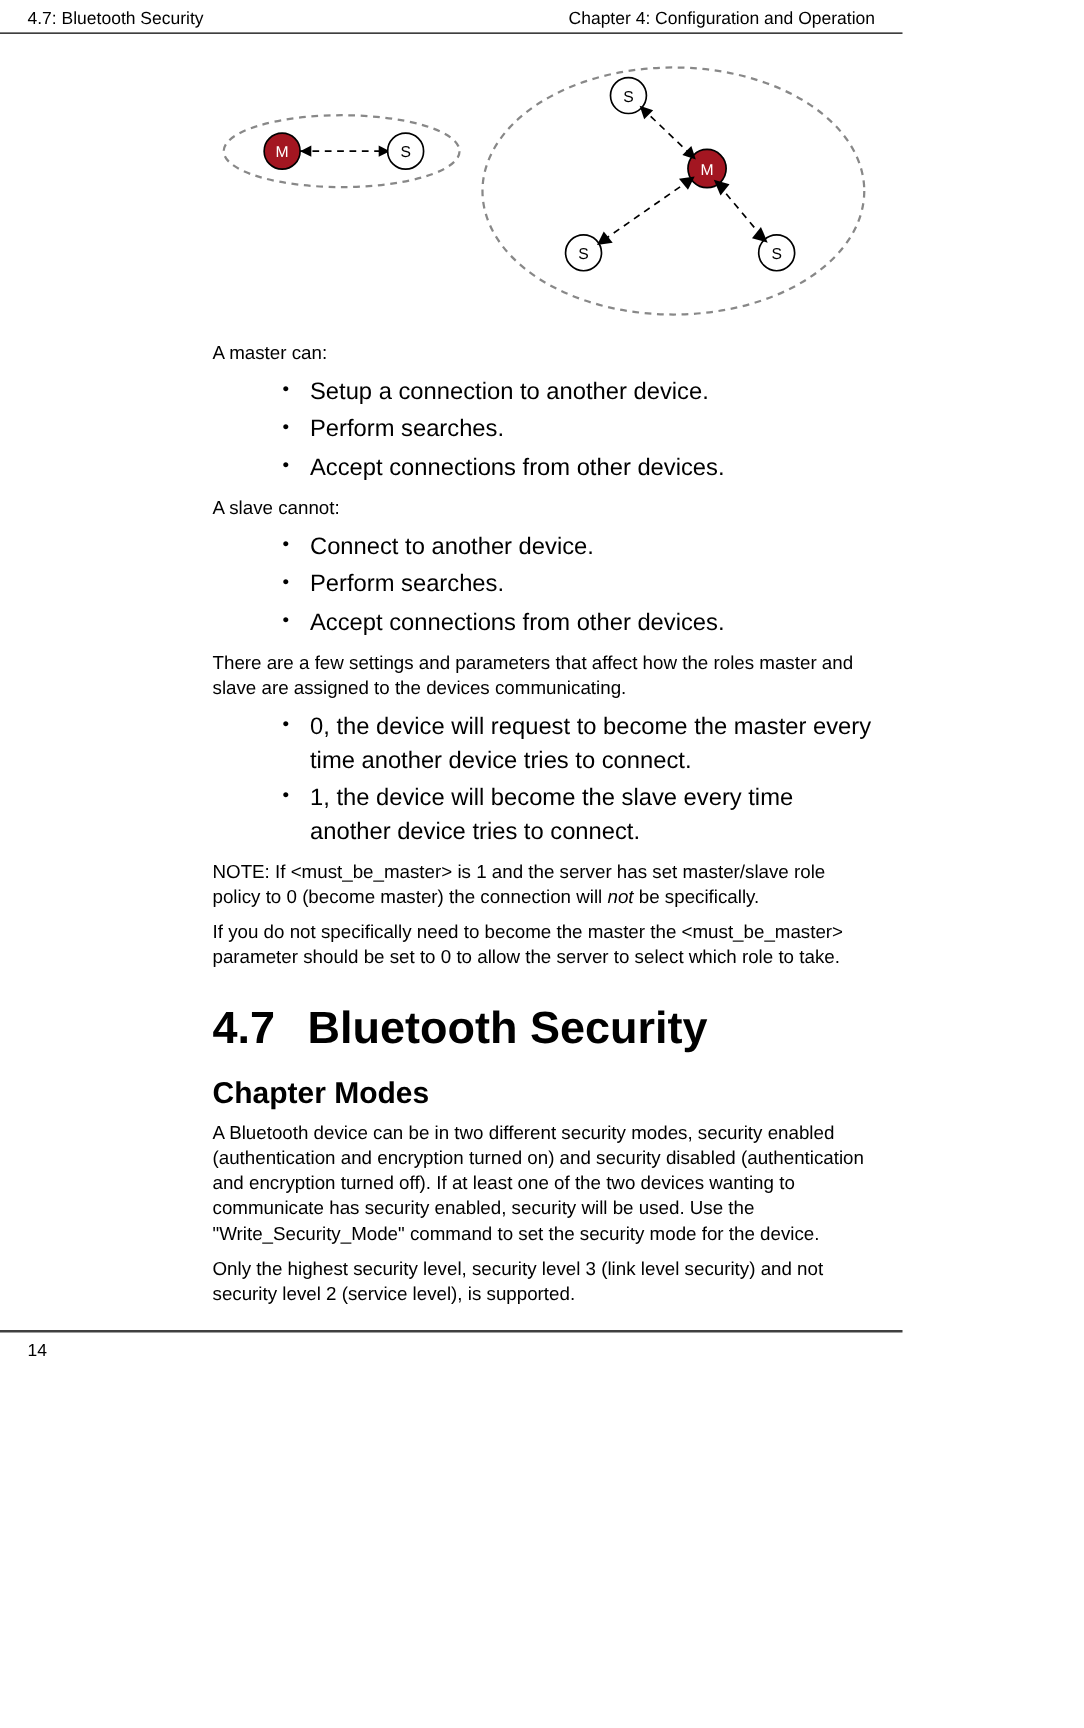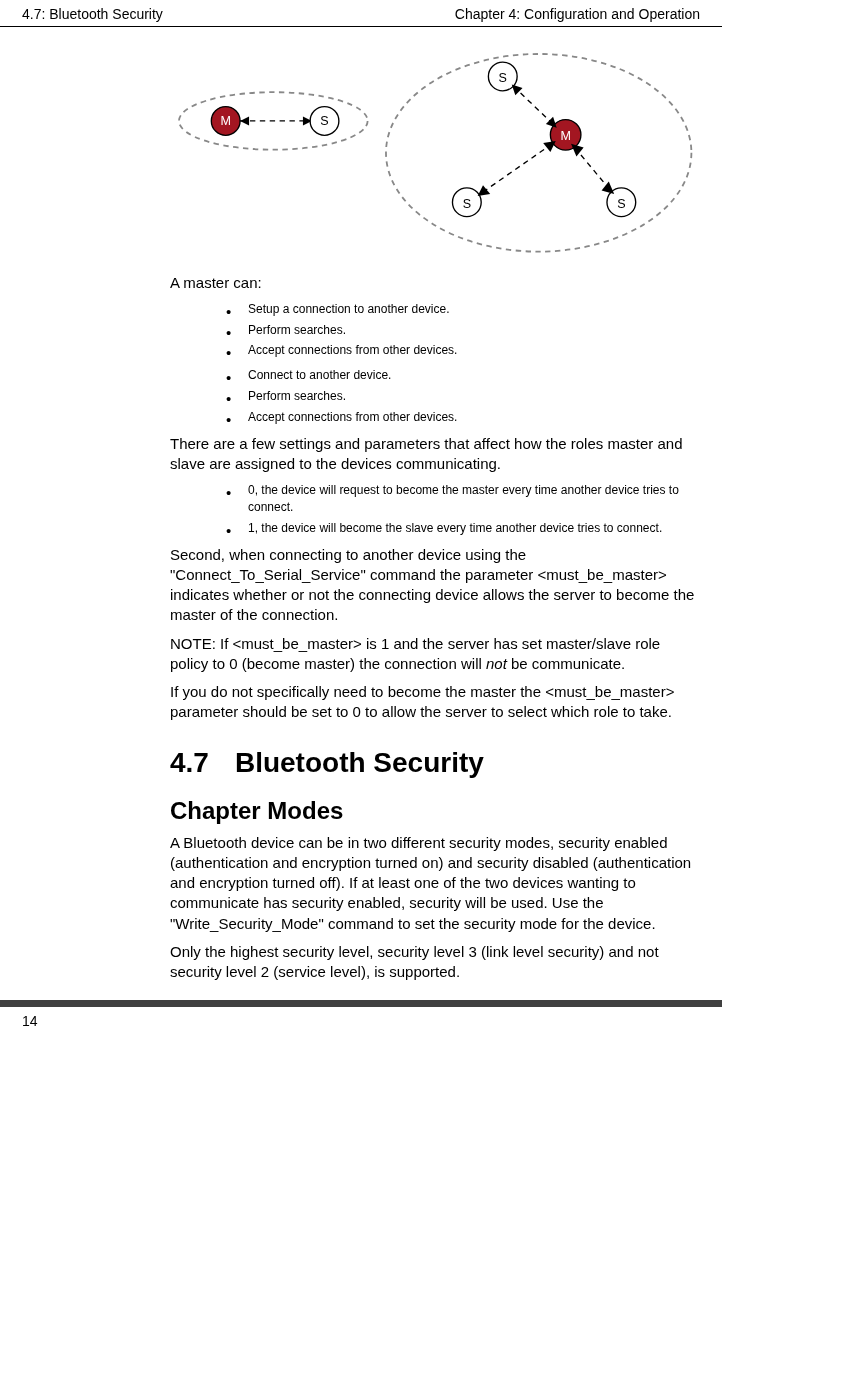--- a/index.html
+++ b/index.html
@@ -37,45 +37,45 @@
     line-height: 1.35;
     margin: 8px 0;
   }
   ul {
     margin: 6px 0 8px 0;
     padding-left: 56px;
     list-style: none;
   }
   ul li {
     position: relative;
-    font-size: 12px;
+    font-size: 19px;
     line-height: 1.4;
     margin: 4px 0;
     padding-left: 22px;
   }
   ul li::before {
     content: "•";
     position: absolute;
     left: 0;
     top: 0;
     font-size: 15px;
   }
   h1.section {
-    font-size: 28px;
+    font-size: 36px;
     font-weight: bold;
     margin: 24px 0 6px 0;
   }
   h1.section .num { margin-right: 26px; }
   h2.sub {
     font-size: 24px;
     font-weight: bold;
     margin: 18px 0 6px 0;
   }
   .footer {
-    border-top: 7px solid #404040;
+    border-top: 2px solid #404040;
     padding: 6px 22px;
     font-size: 14px;
   }
   em.italic { font-style: italic; }
 </style>
 </head>
 <body>
 
 <div class="page">
 
@@ -125,36 +125,36 @@
       </svg>
     </div>
 
     <p class="body">A master can:</p>
     <ul>
       <li>Setup a connection to another device.</li>
       <li>Perform searches.</li>
       <li>Accept connections from other devices.</li>
     </ul>
 
+    <p class="body">A slave cannot:</p>
     <ul>
       <li>Connect to another device.</li>
       <li>Perform searches.</li>
       <li>Accept connections from other devices.</li>
     </ul>
 
     <p class="body">There are a few settings and parameters that affect how the roles master and slave are assigned to the devices communicating.</p>
     <ul>
       <li>0, the device will request to become the master every time another device tries to connect.</li>
       <li>1, the device will become the slave every time another device tries to connect.</li>
     </ul>
 
-    <p class="body">Second, when connecting to another device using the "Connect_To_Serial_Service" command the parameter &lt;must_be_master&gt; indicates whether or not the connecting device allows the server to become the master of the connection.</p>
 
     <p class="body">
-      <span>NOTE: If &lt;must_be_master&gt; is 1 and the server has set master/slave role policy to 0 (become master) the connection will </span><em class="italic">not</em><span> be communicate.</span>
+      <span>NOTE: If &lt;must_be_master&gt; is 1 and the server has set master/slave role policy to 0 (become master) the connection will </span><em class="italic">not</em><span> be specifically.</span>
     </p>
 
     <p class="body">If you do not specifically need to become the master the &lt;must_be_master&gt; parameter should be set to 0 to allow the server to select which role to take.</p>
 
     <h1 class="section">
       <span class="num">4.7</span><span>Bluetooth Security</span>
     </h1>
 
     <h2 class="sub">Chapter Modes</h2>
     <p class="body">A Bluetooth device can be in two different security modes, security enabled (authentication and encryption turned on) and security disabled (authentication and encryption turned off). If at least one of the two devices wanting to communicate has security enabled, security will be used. Use the "Write_Security_Mode" command to set the security mode for the device.</p>

